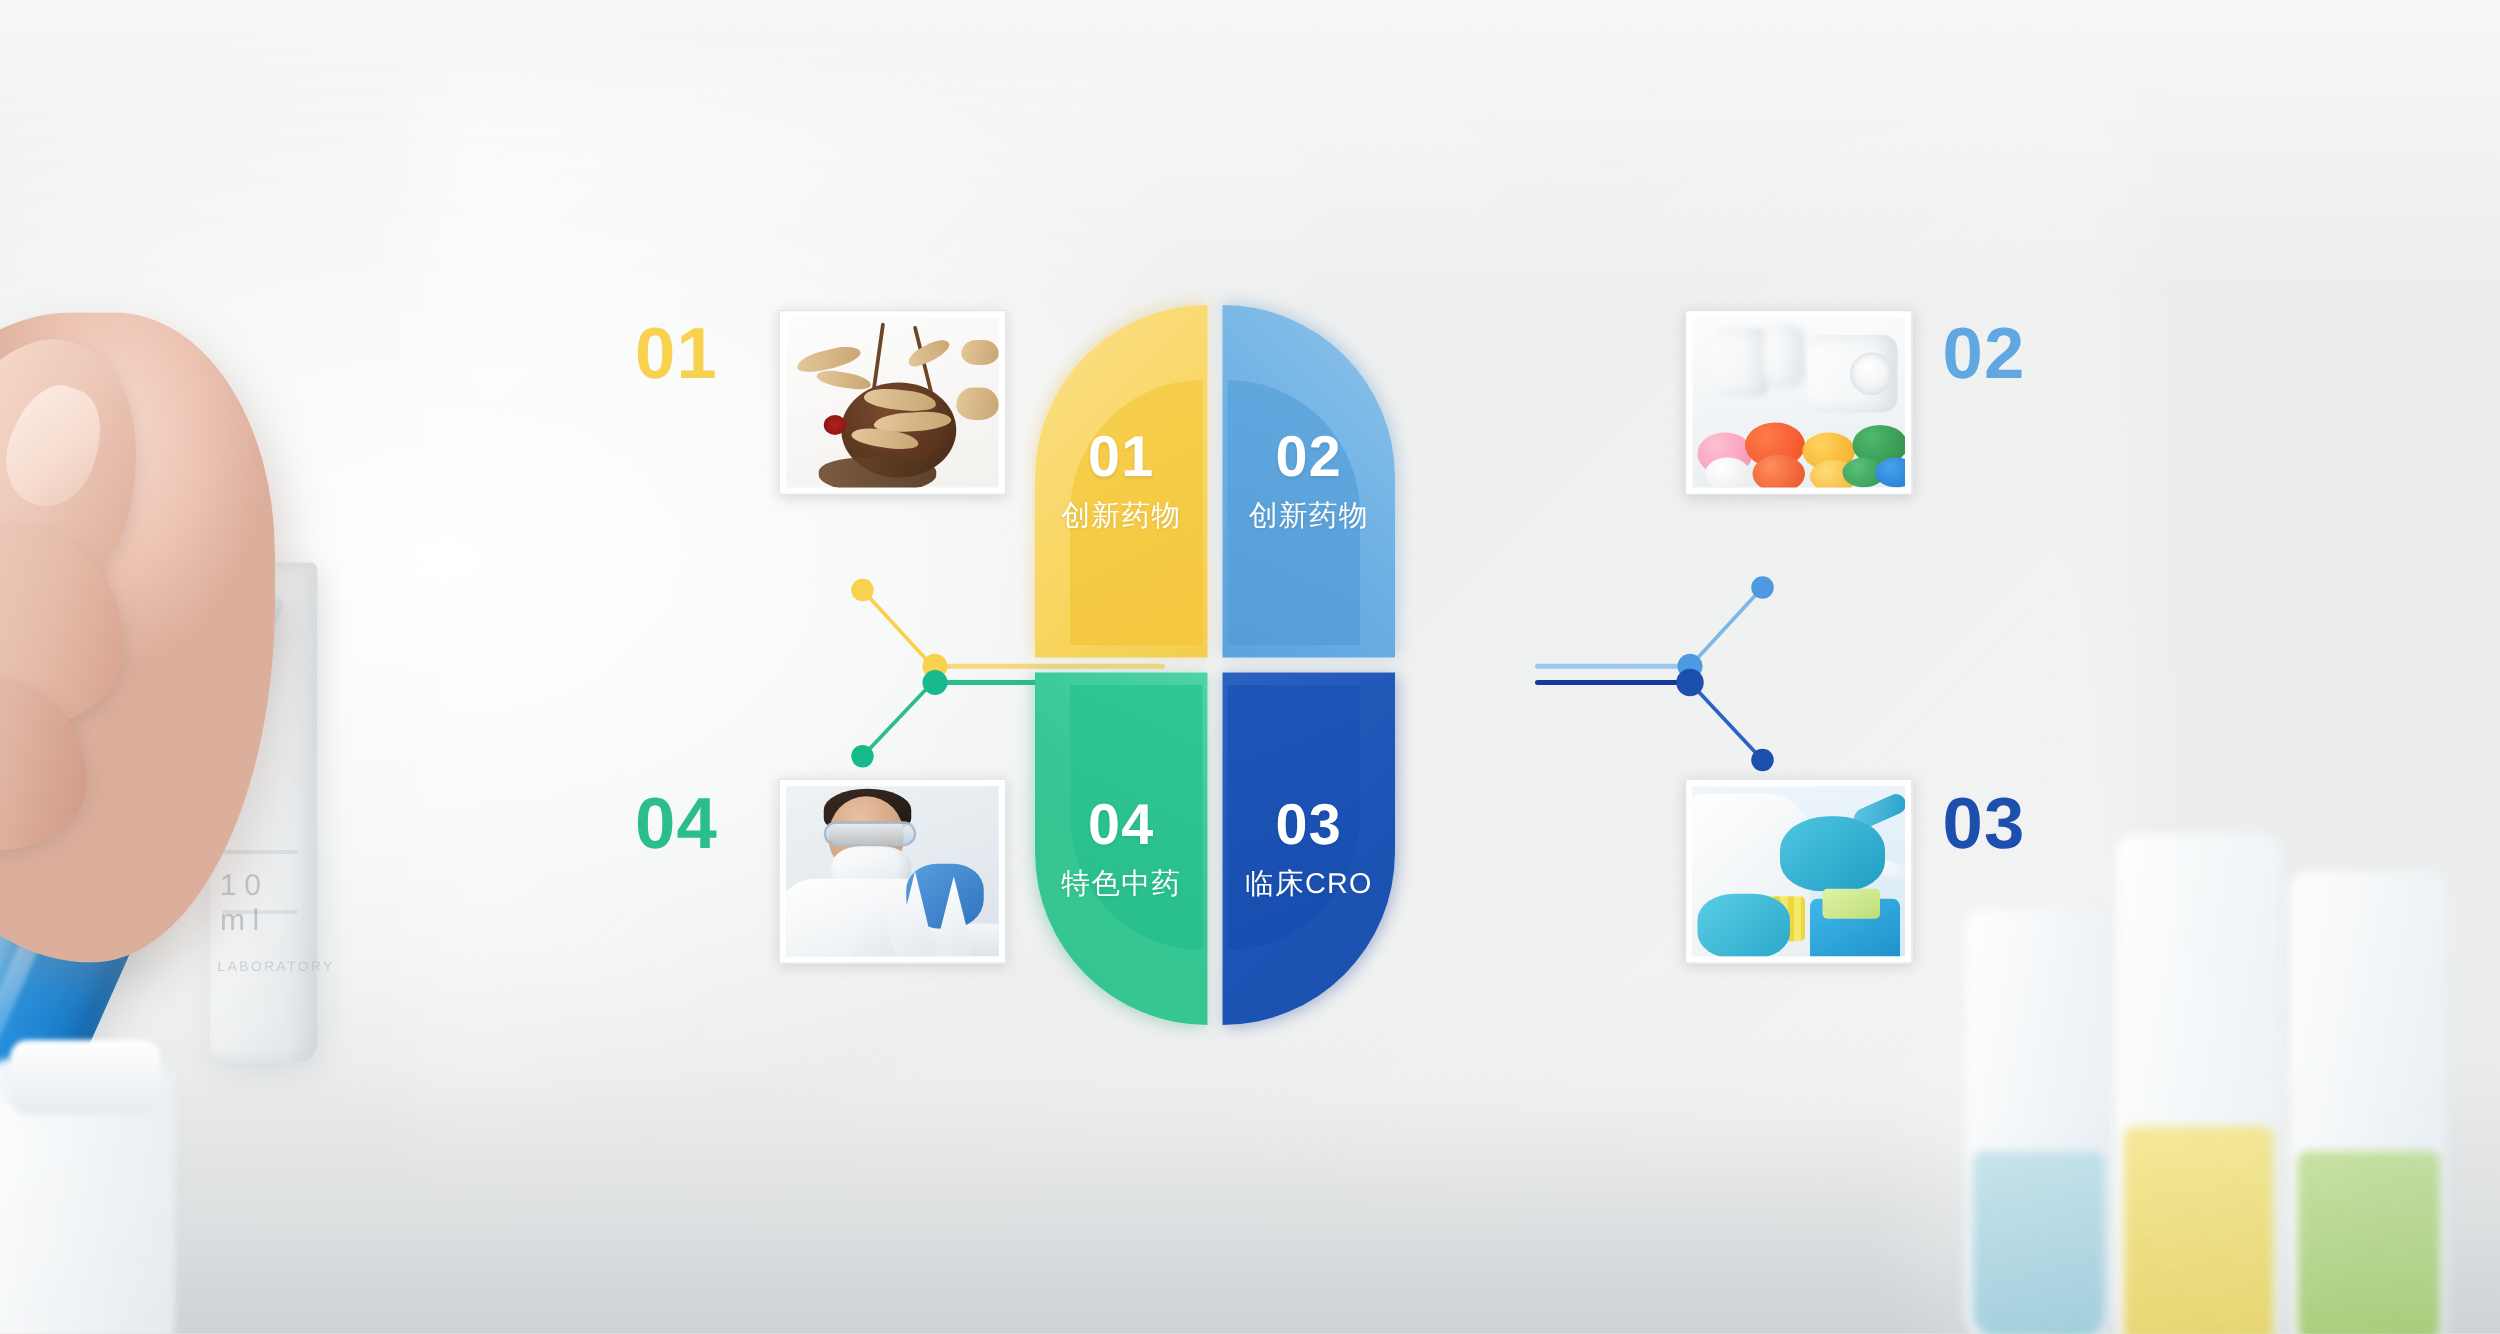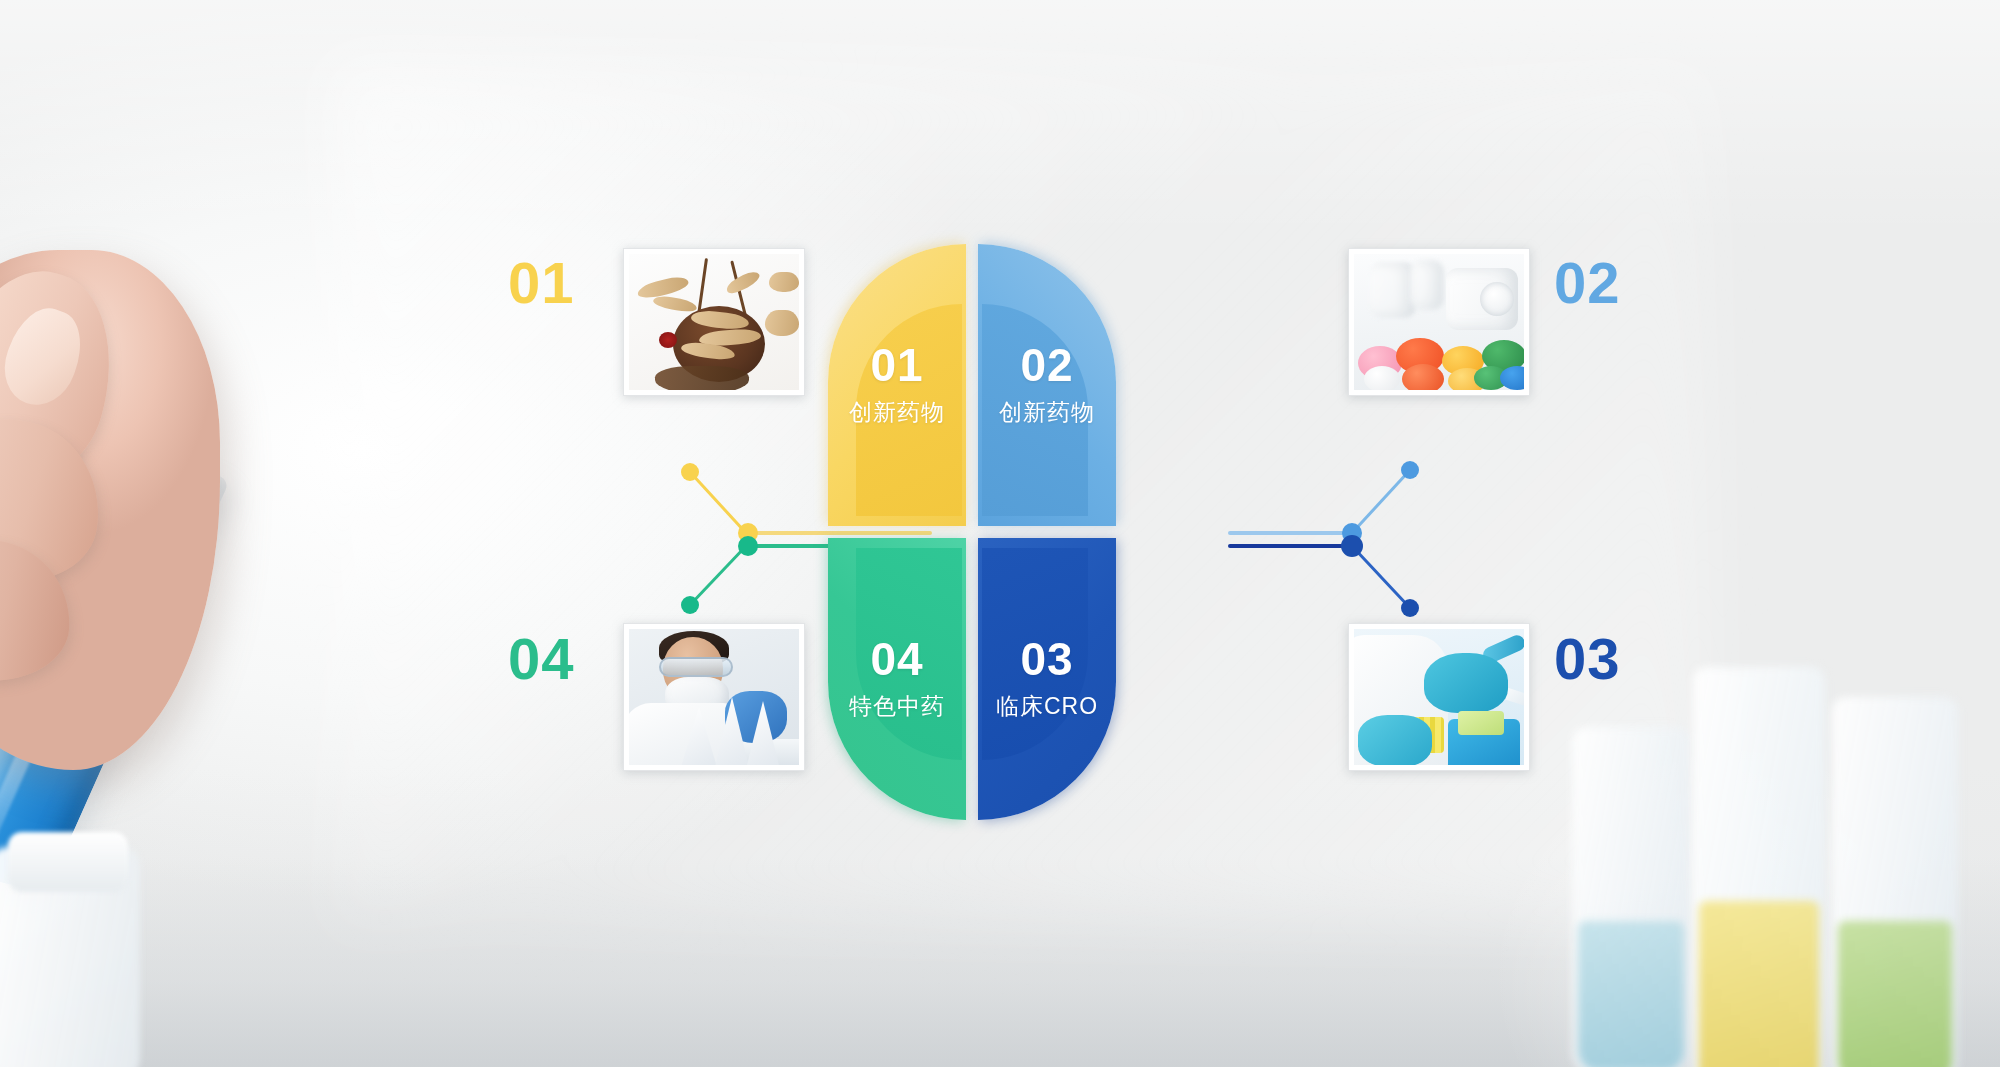--- a/index.html
+++ b/index.html
@@ -280,20 +280,25 @@
 <body>
 
 <div id="stage">
 
   <div class="bg-base"></div>
   <div class="bg-vignette"></div>
   <div class="bench-shadow"></div>
   <div class="sheen"></div>
 
   <div class="hand-wrap">
+    <div class="tube-back">
+      <div class="ticks"></div>
+      <div class="tube-label">10 ml</div>
+      <div class="tube-label2">LABORATORY</div>
+    </div>
     <div class="tube-main">
       <div class="liquid"></div>
     </div>
     <div class="tube-cap"></div>
     <div class="hand">
       <div class="finger f1"></div>
       <div class="nail"></div>
       <div class="finger f2"></div>
       <div class="finger f3"></div>
     </div>

